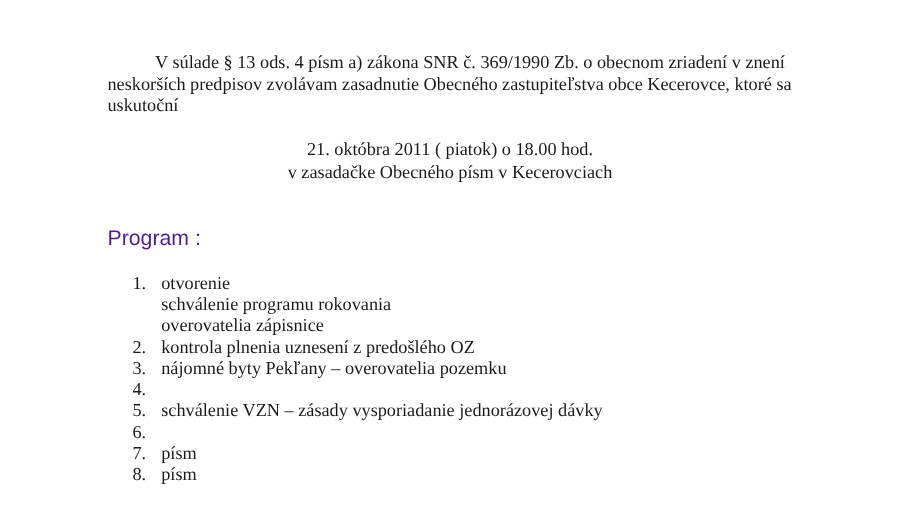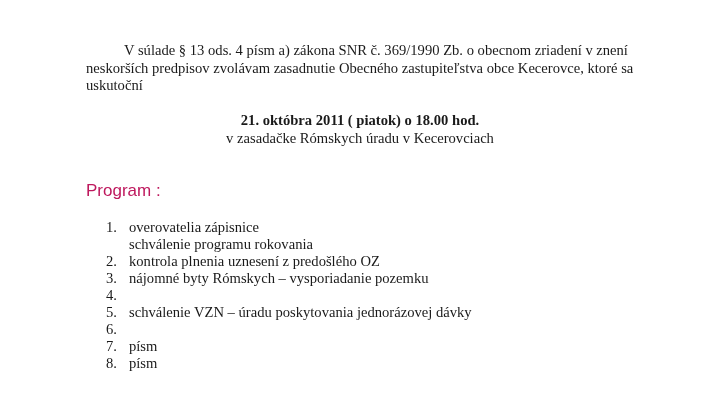--- a/index.html
+++ b/index.html
@@ -43,29 +43,29 @@
     }
     .meeting {
       position: absolute;
       left: 0; right: 0;
       top: 111px;
       text-align: center;
       font-size: 14.6px;
       line-height: 18px;
     }
     .meeting .date {
-      font-weight: bold;
+      font-weight: normal;
     }
     .program-title {
       position: absolute;
       left: 86px;
       top: 181px;
       font-family: "Liberation Sans", sans-serif;
       font-size: 17px;
-      color: #be185d;
+      color: #4c1d95;
     }
     .agenda {
       position: absolute;
       left: 106px;
       top: 219px;
       font-size: 14.6px;
       line-height: 17px;
       margin: 0; padding: 0;
       list-style: none;
     }
@@ -86,47 +86,48 @@
 <div class="page">
 
   <div class="cut-heading">&nbsp;</div>
 
   <p class="intro" style="margin:0;">
     <span class="indent"></span><span>V súlade § 13 ods. 4 písm a) zákona SNR č. 369/1990 Zb. o obecnom zriadení v znení neskorších predpisov zvolávam  zasadnutie Obecného zastupiteľstva obce Kecerovce, ktoré sa uskutoční</span>
   </p>
 
   <div class="meeting">
     <div class="date">21. októbra 2011 ( piatok) o 18.00 hod.</div>
-    <div>v zasadačke Rómskych úradu v Kecerovciach</div>
+    <div>v zasadačke Obecného písm v Kecerovciach</div>
   </div>
 
   <div class="program-title">Program :</div>
 
   <ol class="agenda">
     <li>
       <span class="num">1.</span>
       <span>
+        <span class="sub">otvorenie</span>
+        <span class="sub">schválenie programu rokovania</span>
         <span class="sub">overovatelia zápisnice</span>
-        <span class="sub">schválenie programu rokovania</span>
       </span>
     </li>
     <li>
       <span class="num">2.</span>
       <span>kontrola plnenia uznesení z predošlého OZ</span>
     </li>
     <li>
       <span class="num">3.</span>
-      <span>nájomné byty Rómskych – vysporiadanie pozemku</span>
+      <span>nájomné byty Pekľany – overovatelia pozemku</span>
     </li>
     <li>
       <span class="num">4.</span>
     </li>
     <li>
       <span class="num">5.</span>
-      <span>schválenie VZN – úradu poskytovania jednorázovej dávky</span>
+      <span>schválenie VZN – zásady vysporiadanie jednorázovej dávky</span>
     </li>
     <li>
       <span class="num">6.</span>
     </li>
     <li>
       <span class="num">7.</span>
       <span>písm</span>
     </li>
     <li>
       <span class="num">8.</span>

